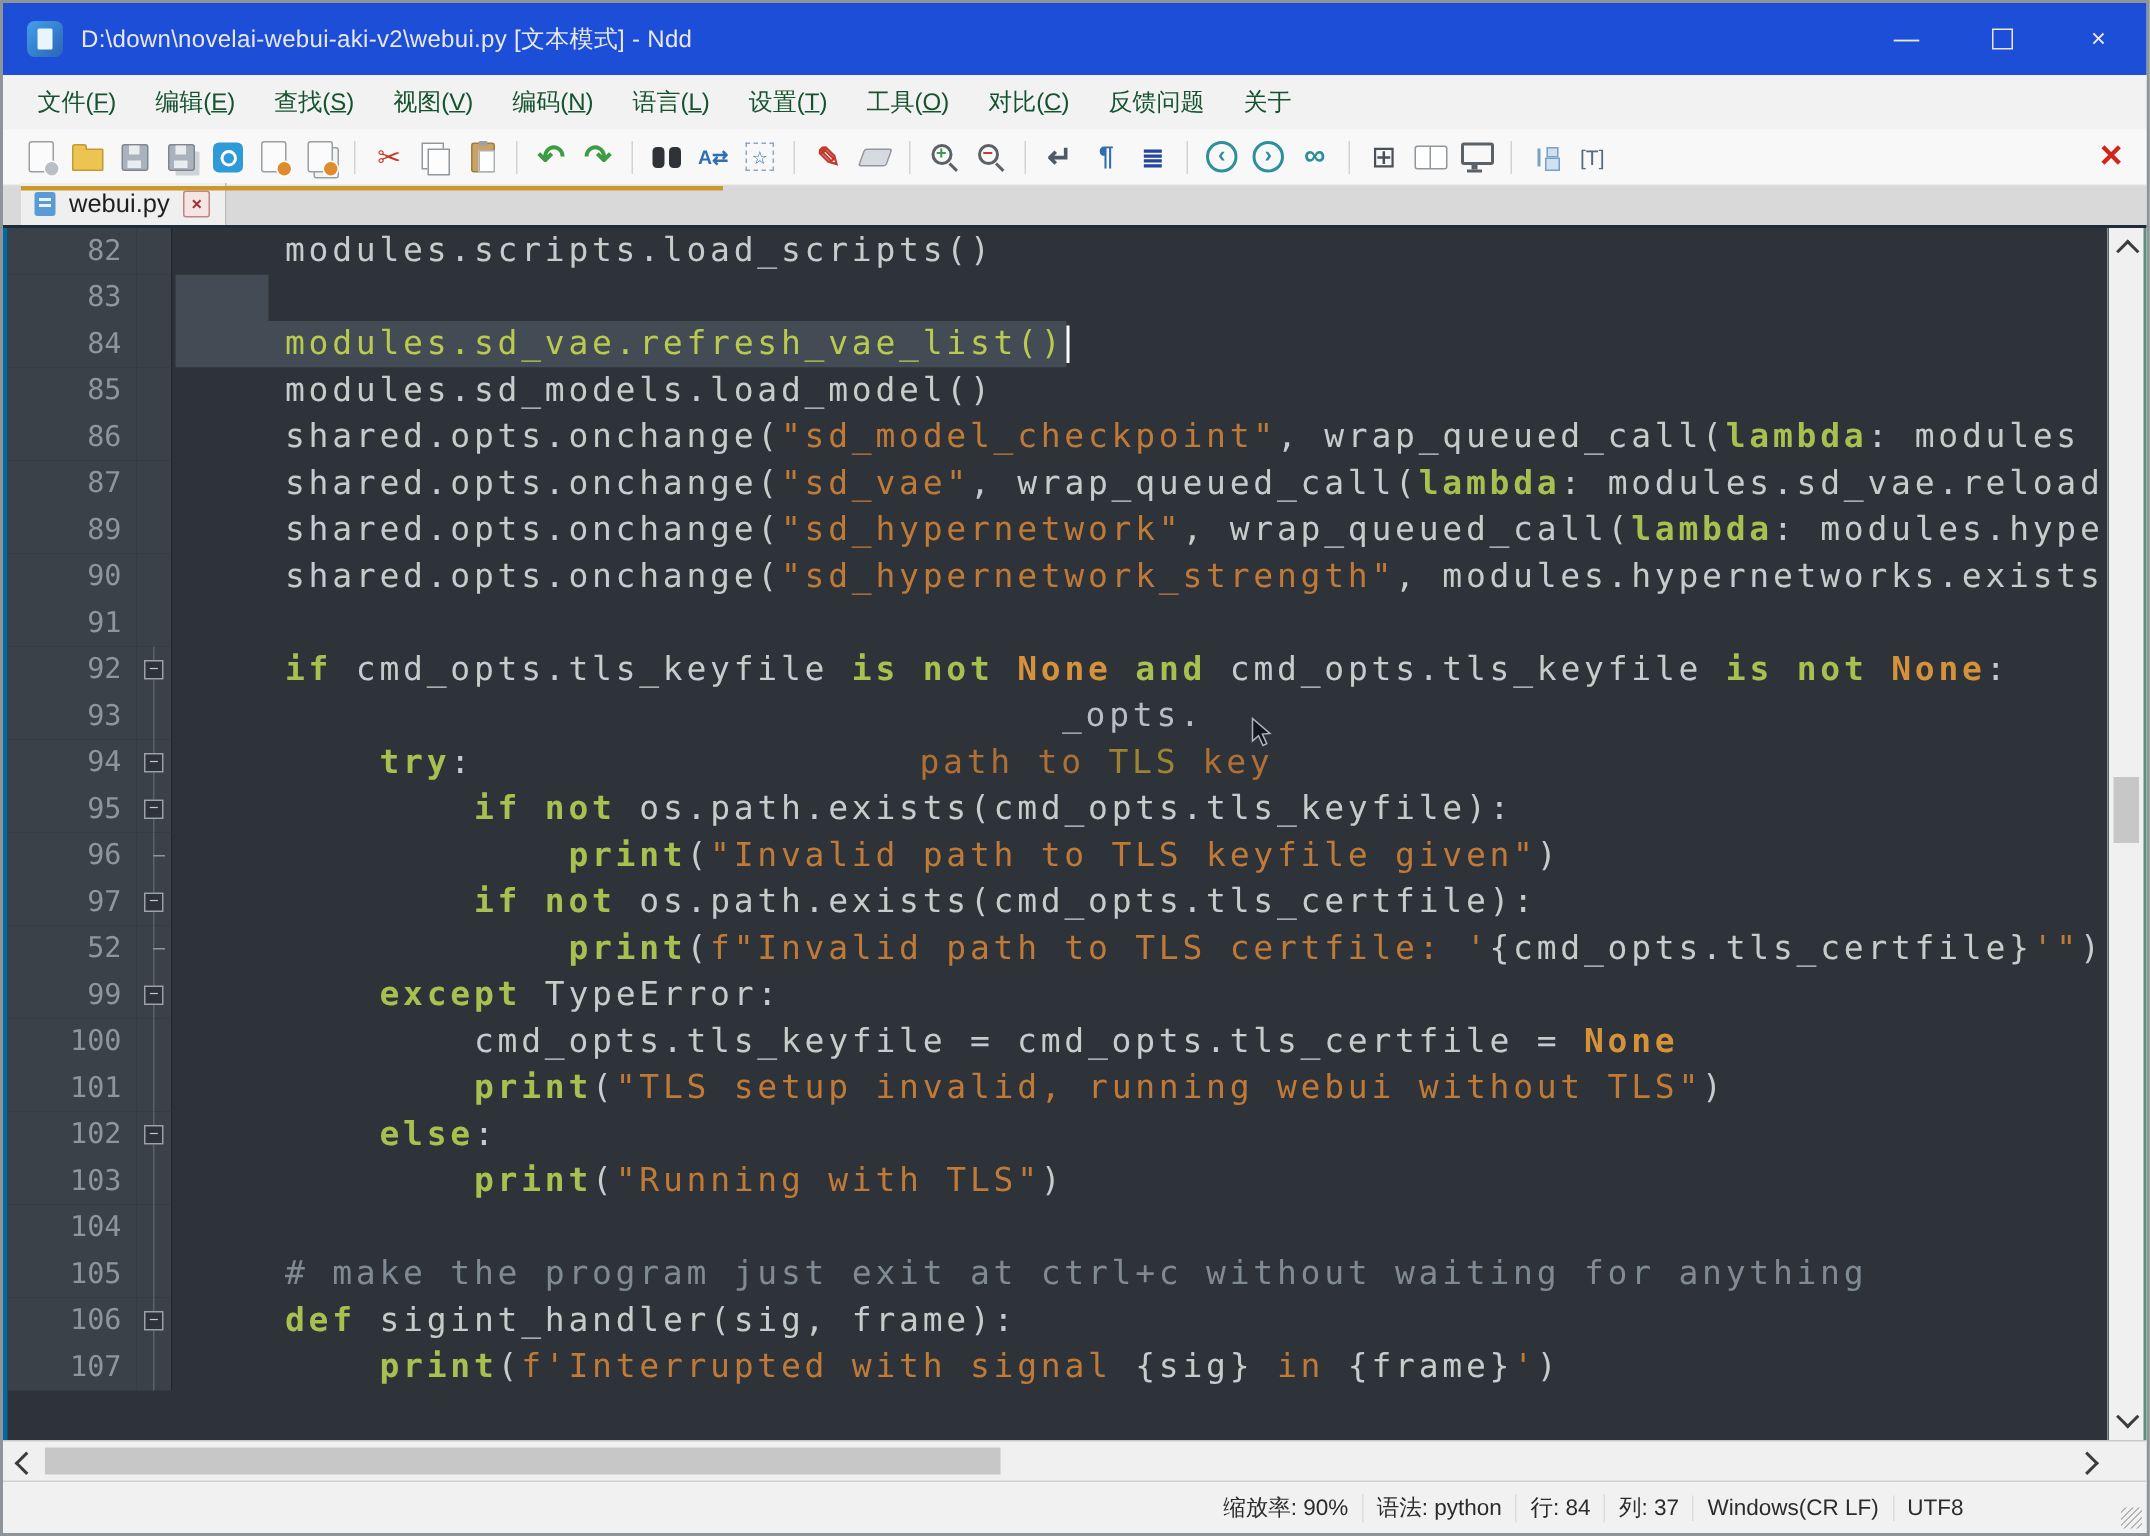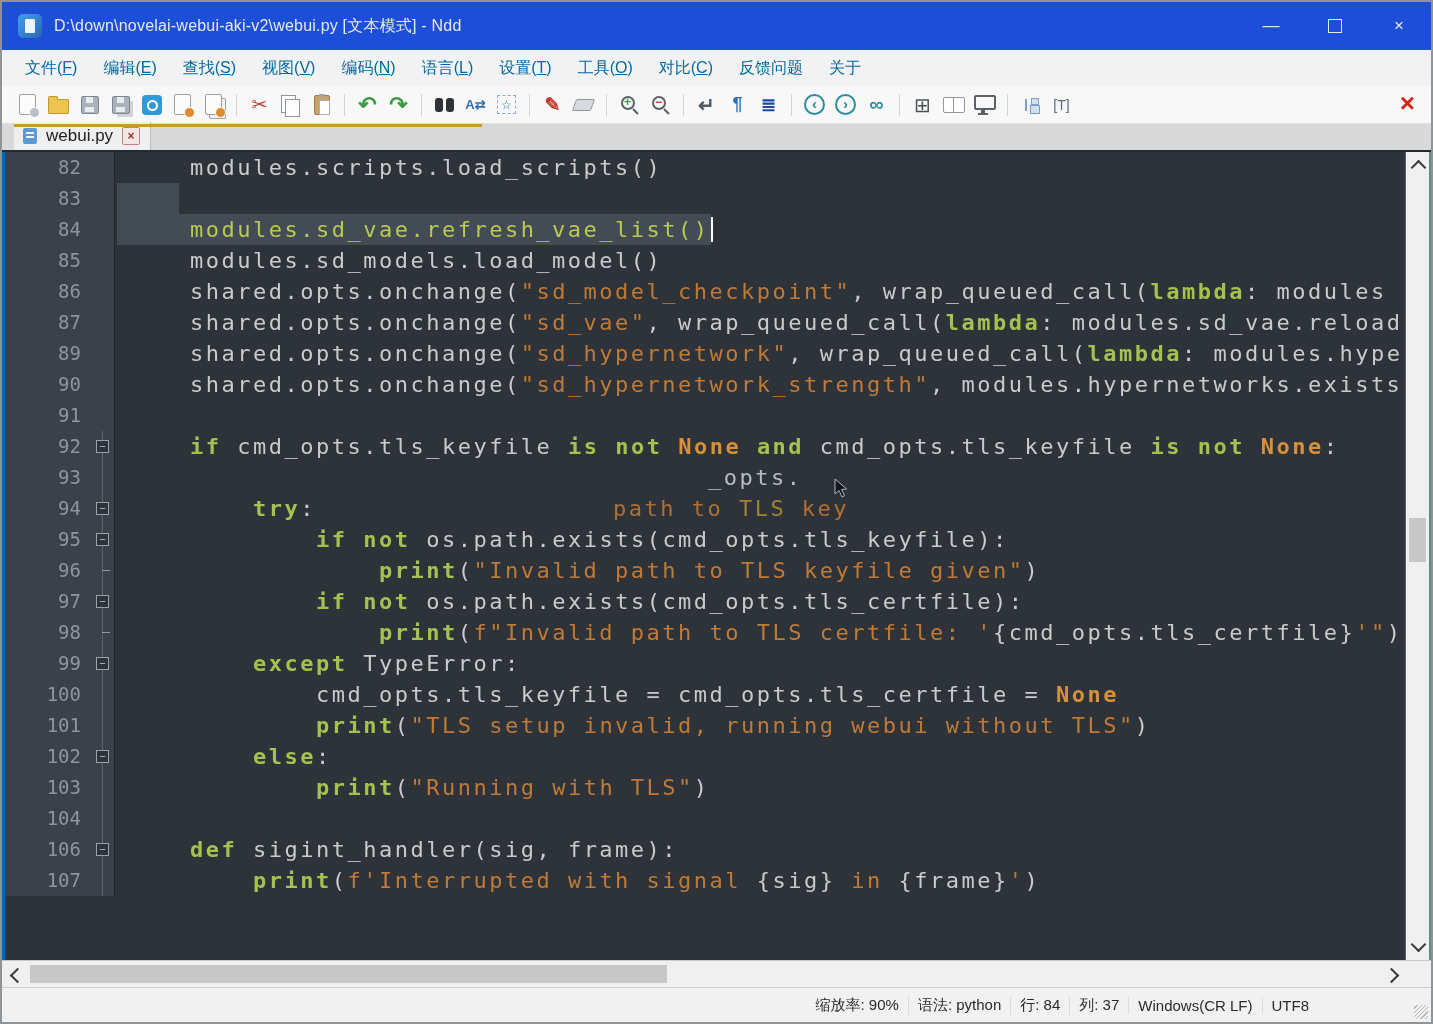--- a/index.html
+++ b/index.html
@@ -16,21 +16,21 @@
   .app-icon::after{content:"";position:absolute;left:7px;top:5px;width:10px;height:14px;
             background:#eaf4fd;border-radius:1px;}
   .title-text{font-size:16px;letter-spacing:.2px;}
   .win-controls{margin-left:auto;display:flex;height:100%;}
   .win-btn{width:64px;height:100%;display:flex;align-items:center;justify-content:center;
            font-size:17px;color:#e8e8e8;}
   .win-max-box{width:12px;height:12px;border:1.5px solid #e8e8e8;display:inline-block;}
 
   
   .menubar{height:36px;flex:0 0 auto;background:#f2f2f2;display:flex;align-items:center;
-           padding-left:10px;font-size:16px;color:#0369a1;}
+           padding-left:10px;font-size:16px;color:#14532d;}
   .menu-item{padding:5px 13px;white-space:nowrap;}
 
   
   .toolbar{height:37px;flex:0 0 auto;background:#f8f8f8;display:flex;align-items:center;
            padding-left:10px;border-bottom:1px solid #e0e0e0;position:relative;}
   .tb-sep{width:1px;height:22px;background:#d3d3d3;margin:0 7px;flex:0 0 auto;}
   .tbi{width:31px;height:28px;display:flex;align-items:center;justify-content:center;flex:0 0 auto;}
   .toolbar-close{position:absolute;right:16px;top:2px;color:#d3261a;font-size:26px;font-weight:bold;line-height:30px;}
 
   .i-doc{width:15px;height:19px;background:#fbfbfb;border:1px solid #98a0a6;border-radius:2px;position:relative;display:inline-block;}
@@ -362,21 +362,21 @@
               <div class="code"><span class="tok plain">                </span><span class="tok kw">print</span><span class="tok plain">(</span><span class="tok str">"Invalid path to TLS keyfile given"</span><span class="tok plain">)</span></div>
             </div>
             <div class="row">
               <div class="ln">97</div>
               <div class="fold guide">
                 <div class="fold-box">−</div>
               </div>
               <div class="code"><span class="tok plain">            </span><span class="tok kw">if</span><span class="tok plain"> </span><span class="tok kw">not</span><span class="tok plain"> os.path.exists(cmd_opts.tls_certfile):</span></div>
             </div>
             <div class="row">
-              <div class="ln">98</div>
+              <div class="ln">52</div>
               <div class="fold guide">
                 <div class="fold-tick"></div>
               </div>
               <div class="code"><span class="tok plain">                </span><span class="tok kw">print</span><span class="tok plain">(</span><span class="tok str">f"Invalid path to TLS certfile: '</span><span class="tok plain">{cmd_opts.tls_certfile}</span><span class="tok str">'"</span><span class="tok plain">)</span></div>
             </div>
             <div class="row">
               <div class="ln">99</div>
               <div class="fold guide">
                 <div class="fold-box">−</div>
               </div>
@@ -401,20 +401,25 @@
             </div>
             <div class="row">
               <div class="ln">103</div>
               <div class="fold guide"></div>
               <div class="code"><span class="tok plain">            </span><span class="tok kw">print</span><span class="tok plain">(</span><span class="tok str">"Running with TLS"</span><span class="tok plain">)</span></div>
             </div>
             <div class="row">
               <div class="ln">104</div>
               <div class="fold guide"></div>
               <div class="code"></div>
+            </div>
+            <div class="row">
+              <div class="ln">105</div>
+              <div class="fold guide"></div>
+              <div class="code"><span class="tok comment">    # make the program just exit at ctrl+c without waiting for anything</span></div>
             </div>
             <div class="row">
               <div class="ln">106</div>
               <div class="fold guide">
                 <div class="fold-box">−</div>
               </div>
               <div class="code"><span class="tok plain">    </span><span class="tok kw">def</span><span class="tok plain"> sigint_handler(sig, frame):</span></div>
             </div>
             <div class="row">
               <div class="ln">107</div>

